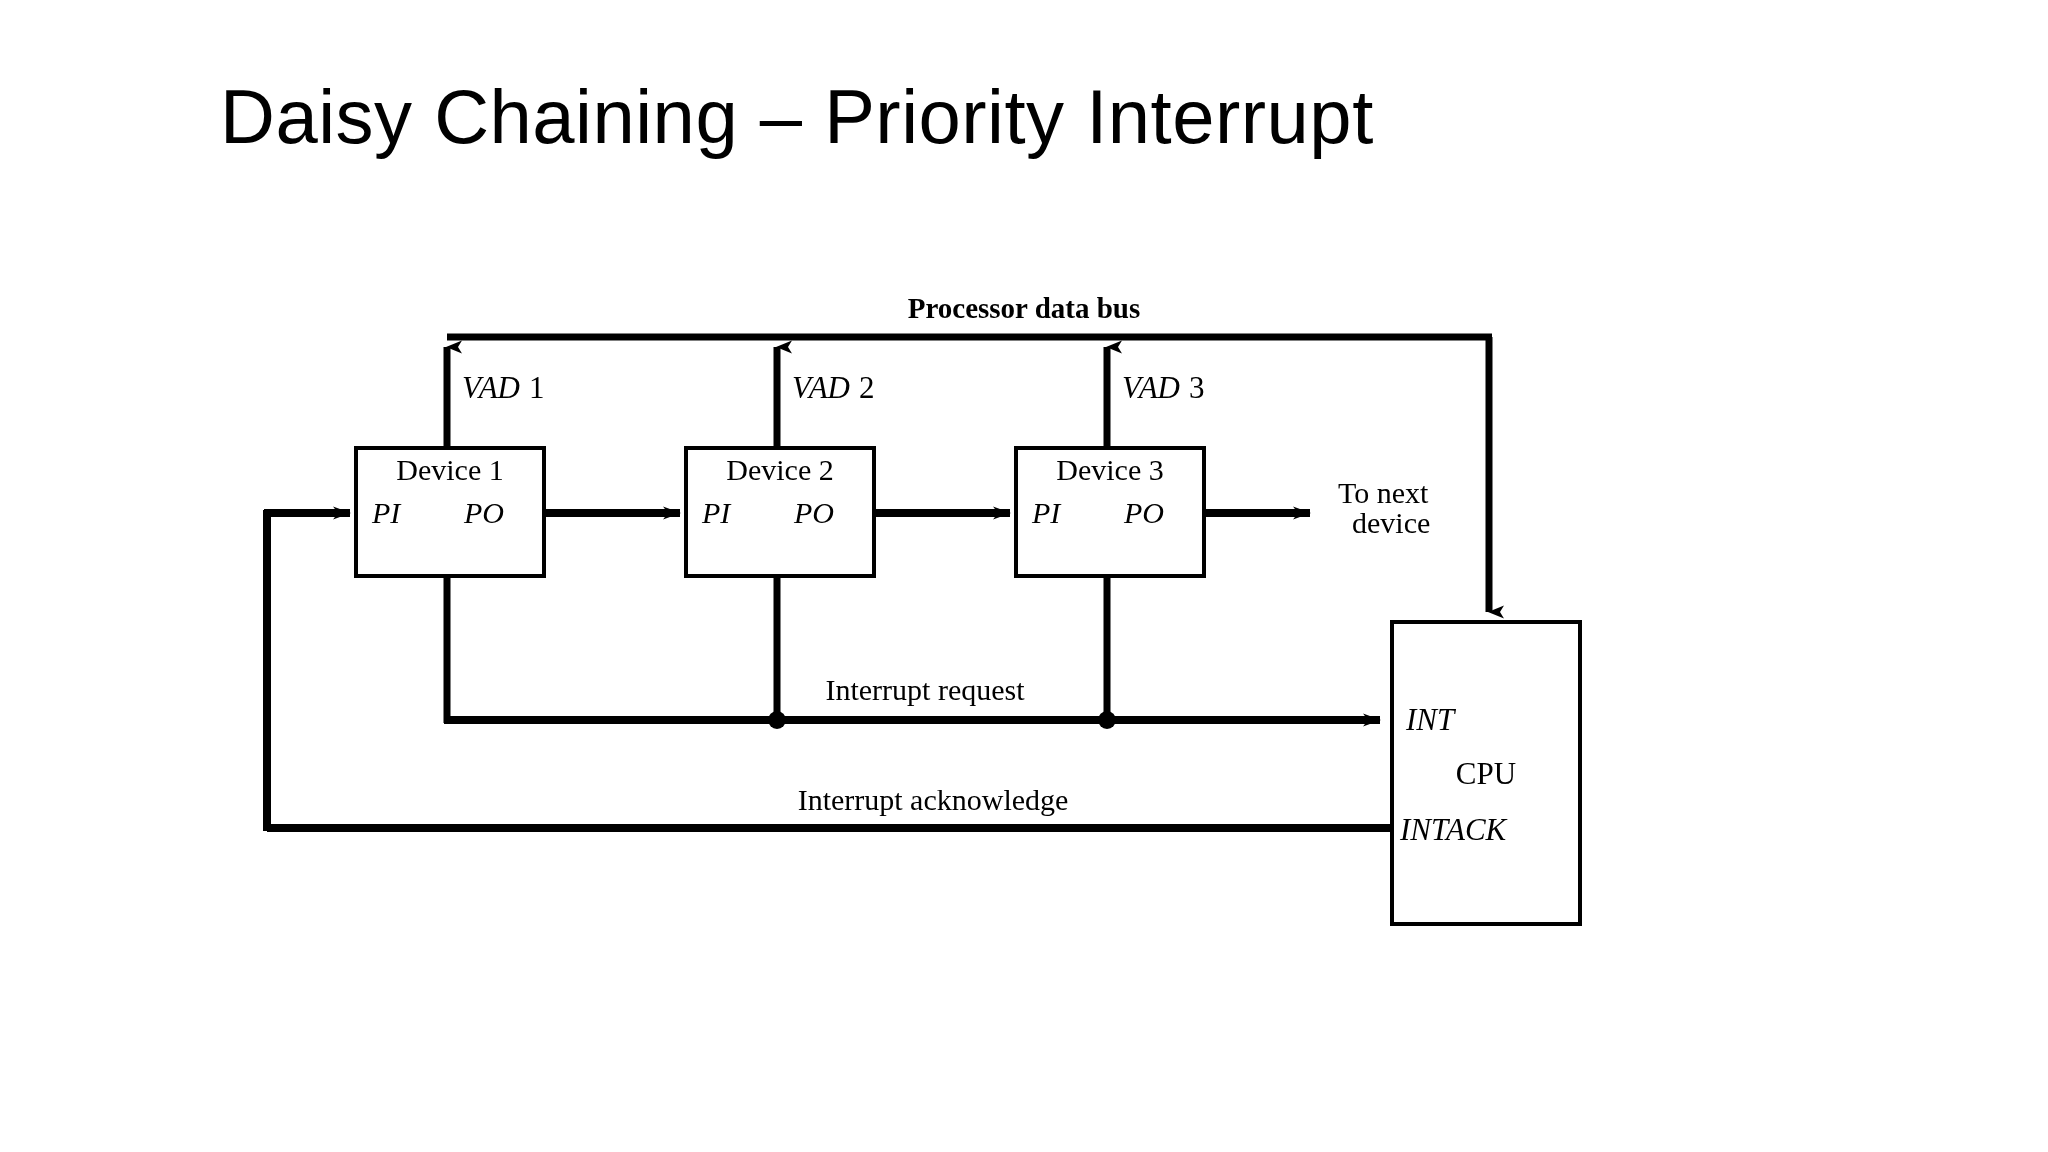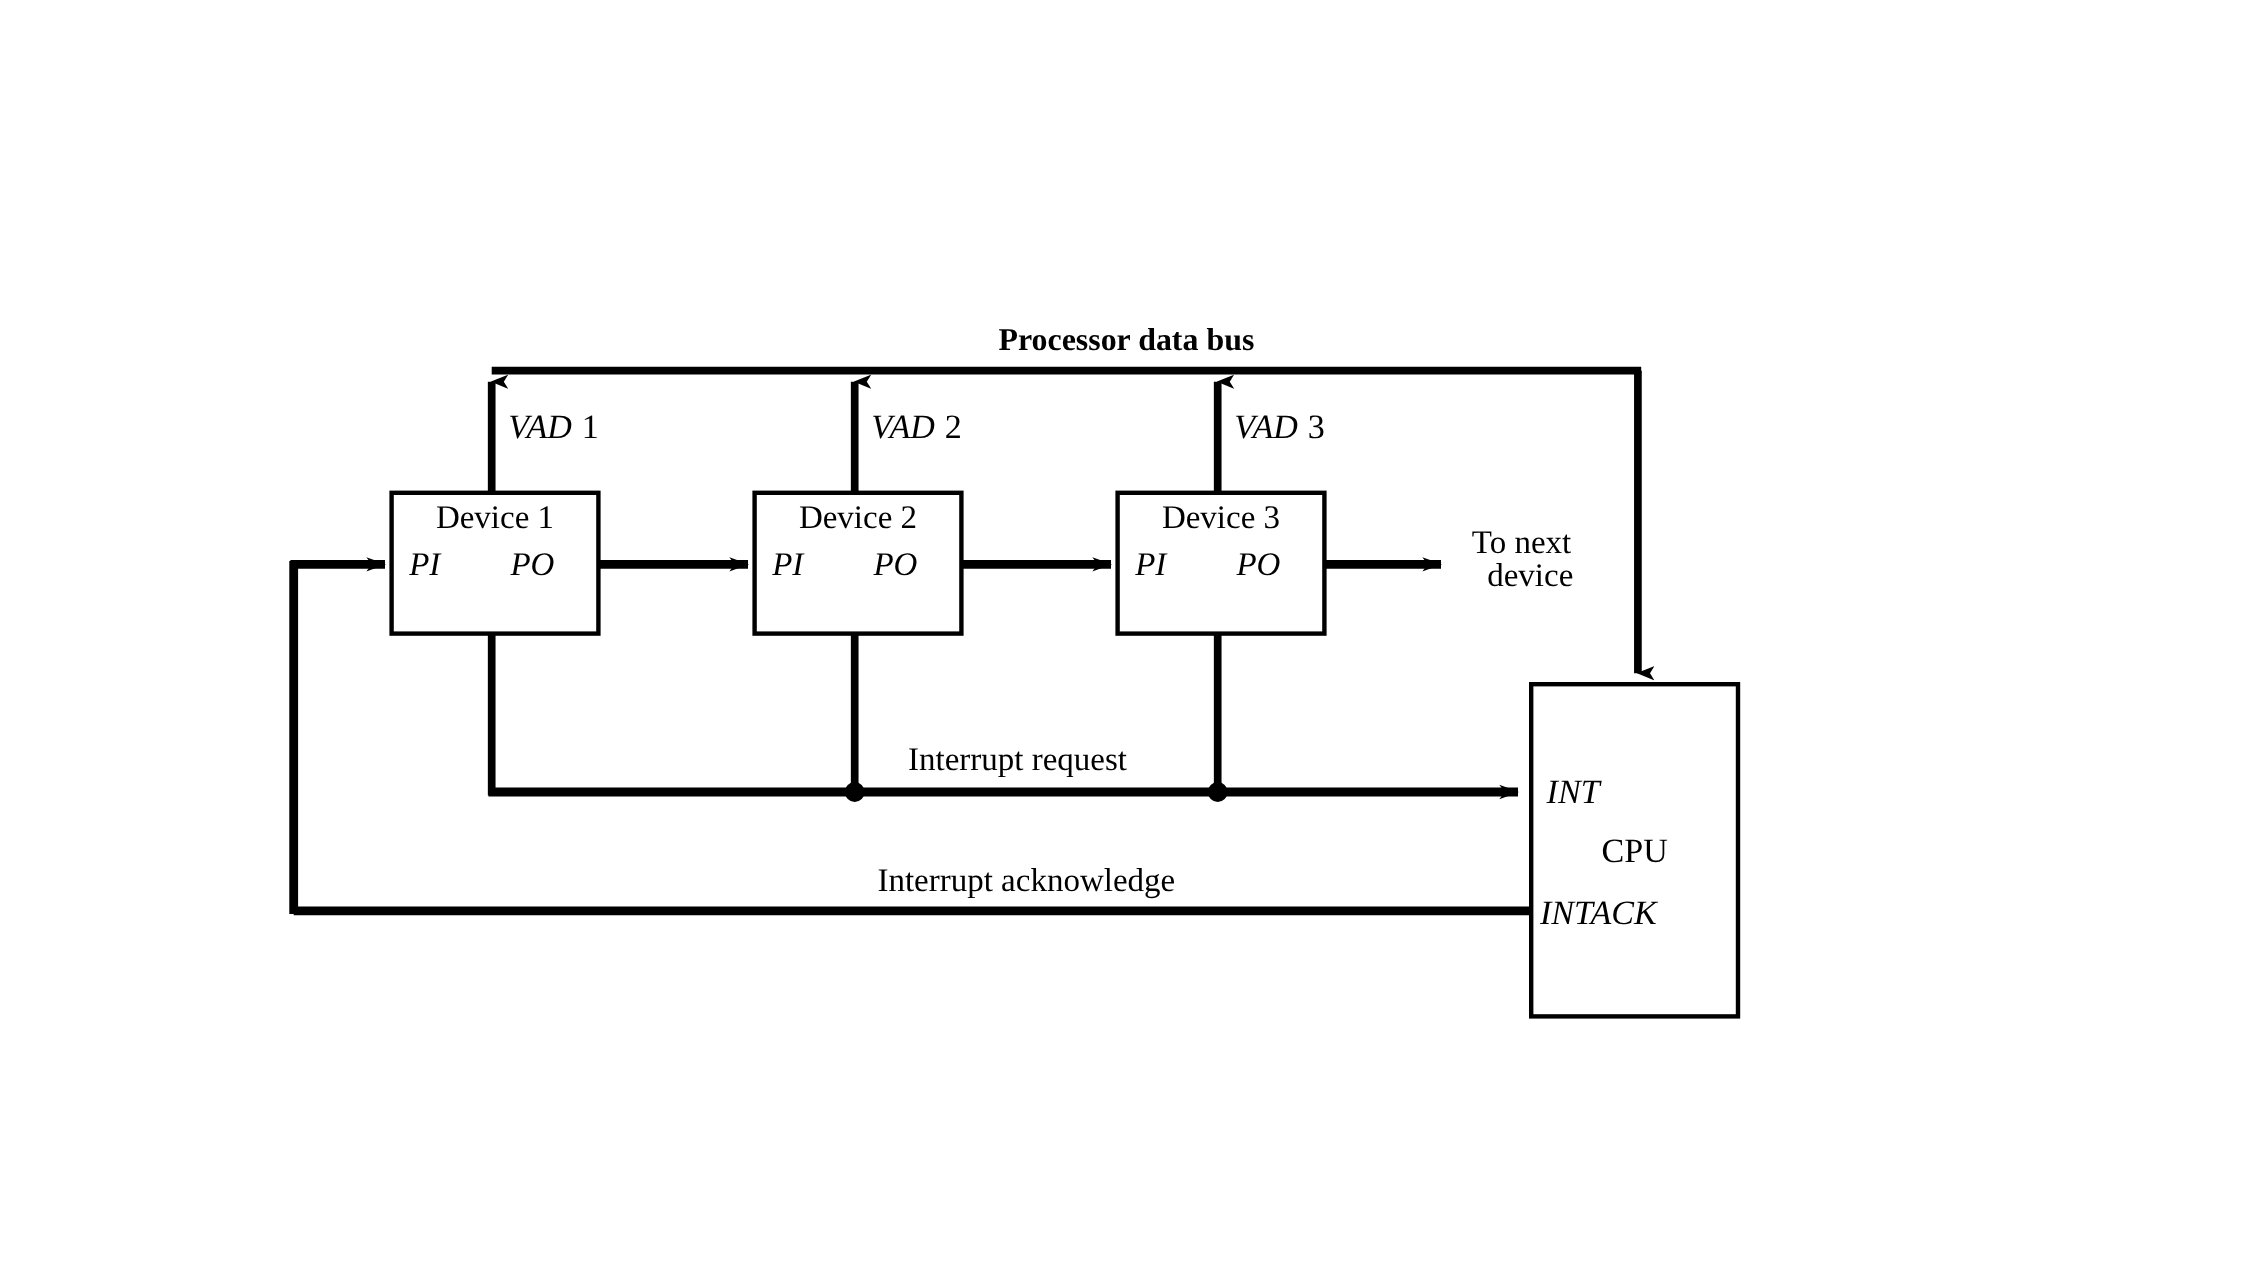--- a/index.html
+++ b/index.html
@@ -57,20 +57,21 @@
   }
   .lbl-italic {
     font-style: italic;
   }
 </style>
 </head>
 <body>
 
 <div class="slide">
 
+  <div class="slide-title">Daisy Chaining – Priority Interrupt</div>
 
   <div class="figure-wrap">
     <svg class="figure" viewBox="0 0 2048 1152" xmlns="http://www.w3.org/2000/svg">
 
       <defs>
         <marker id="arrowUp" markerWidth="14" markerHeight="16" refX="7" refY="1" orient="auto" markerUnits="userSpaceOnUse">
           <path d="M7,0 L13.5,16 L7,12 L0.5,16 Z" fill="#000000"></path>
         </marker>
         <marker id="arrowDown" markerWidth="14" markerHeight="16" refX="7" refY="15" orient="auto" markerUnits="userSpaceOnUse">
           <path d="M7,16 L13.5,0 L7,4 L0.5,0 Z" fill="#000000"></path>

